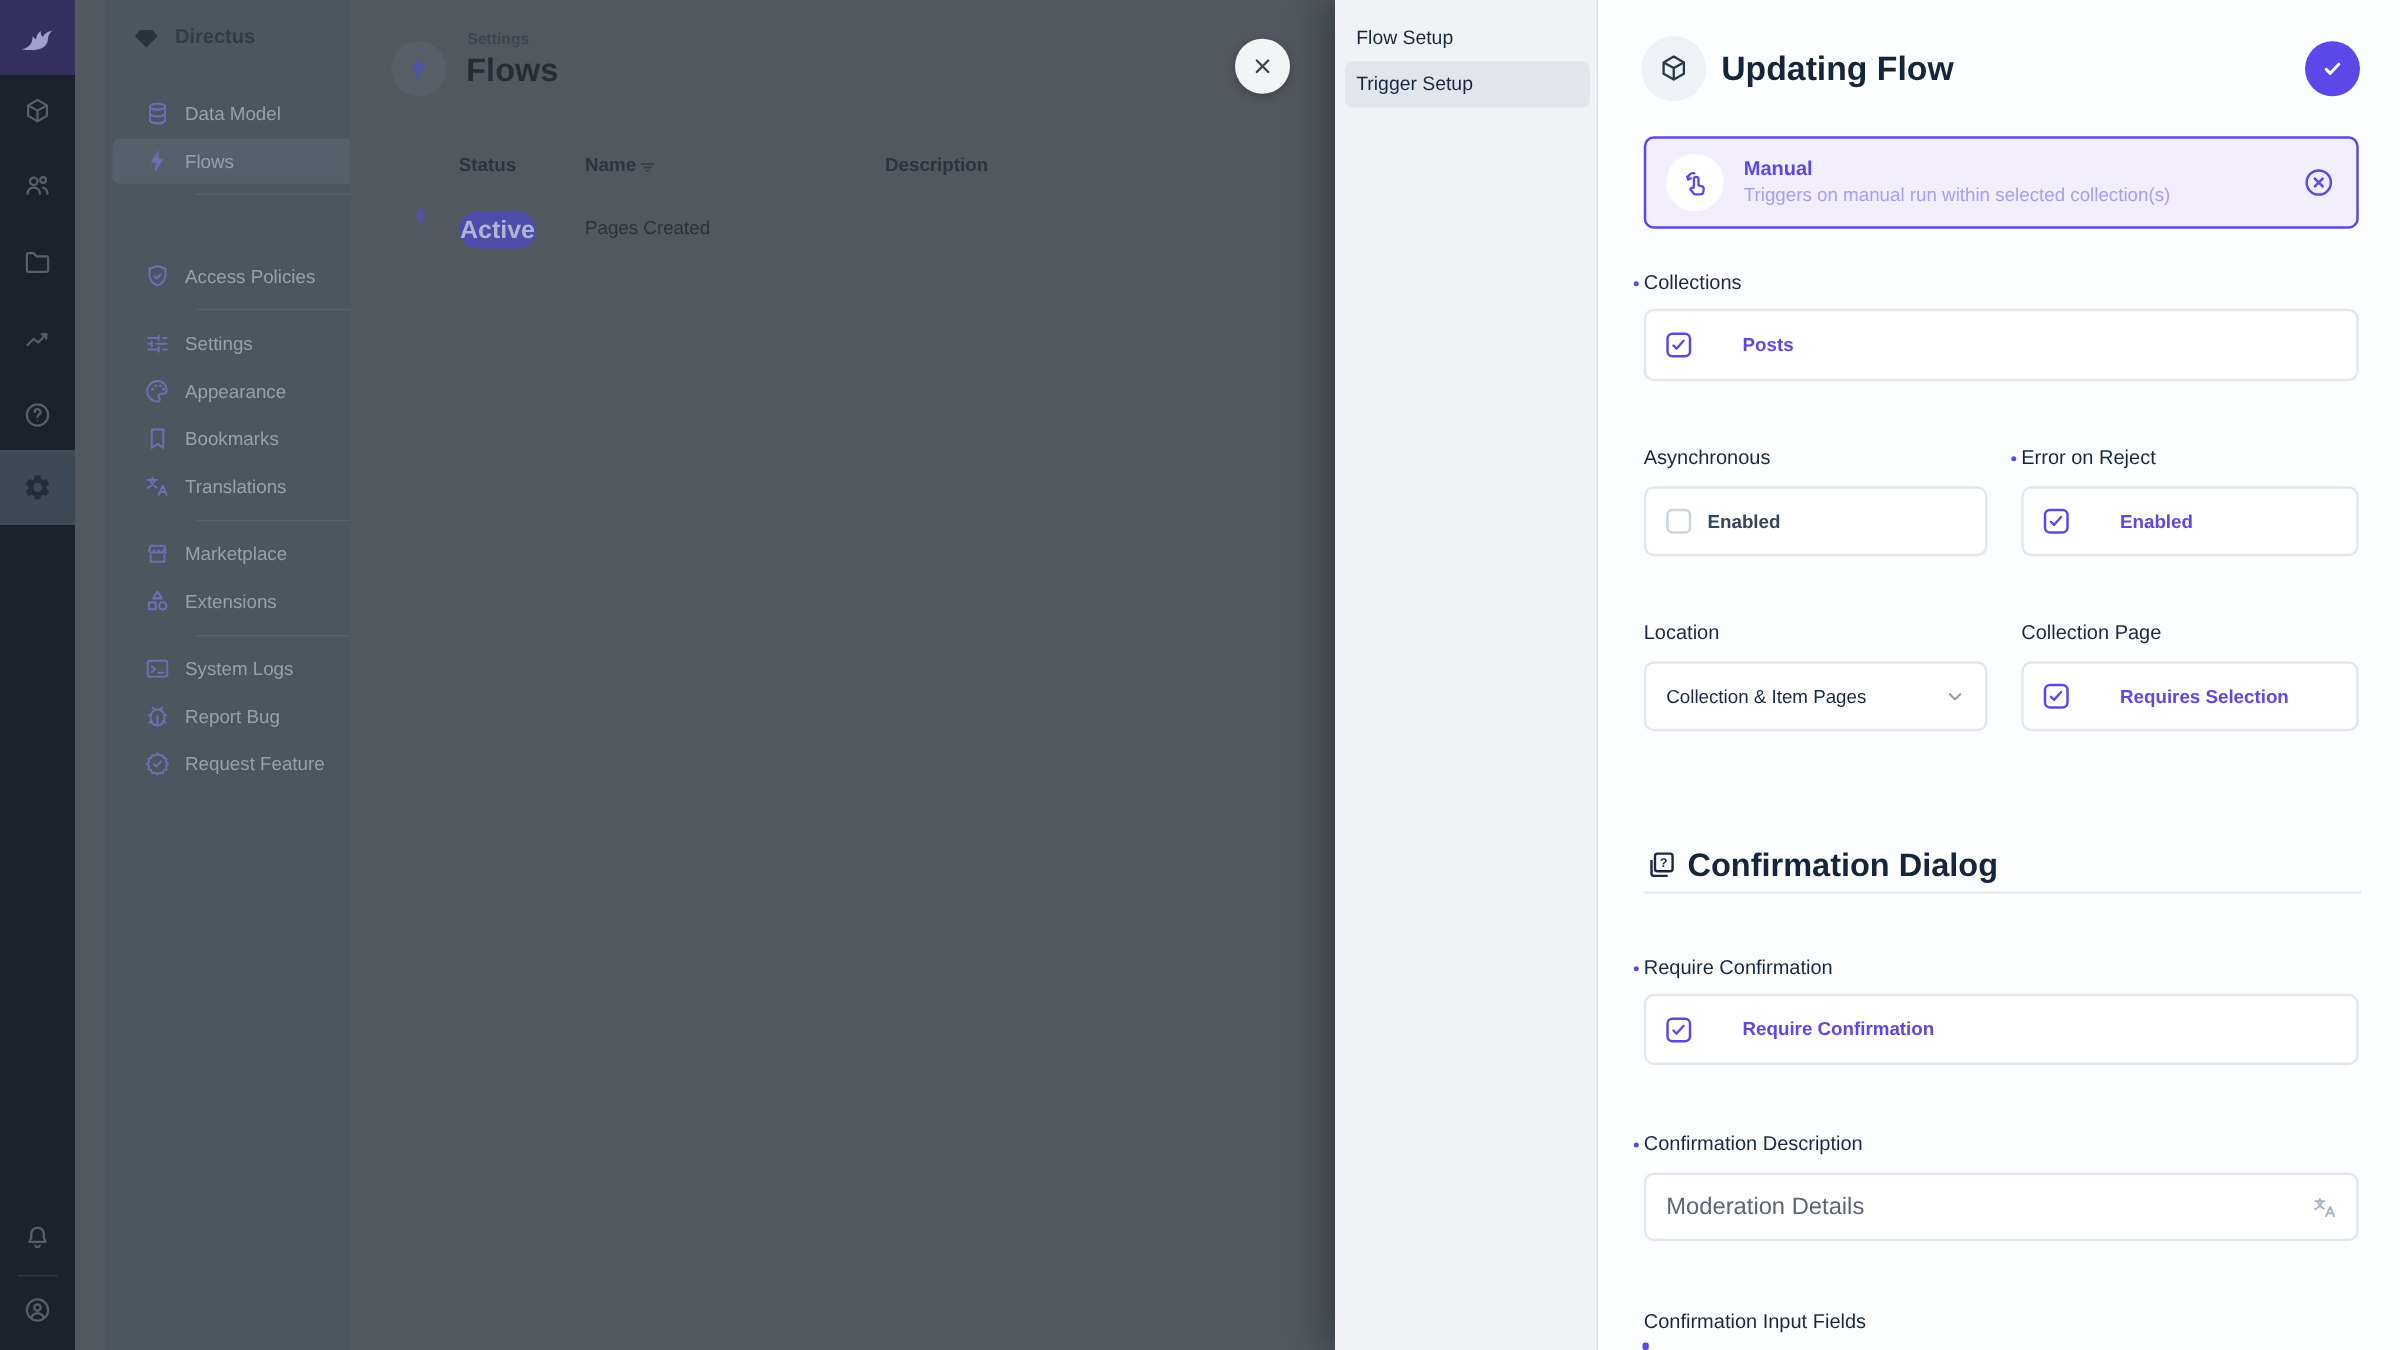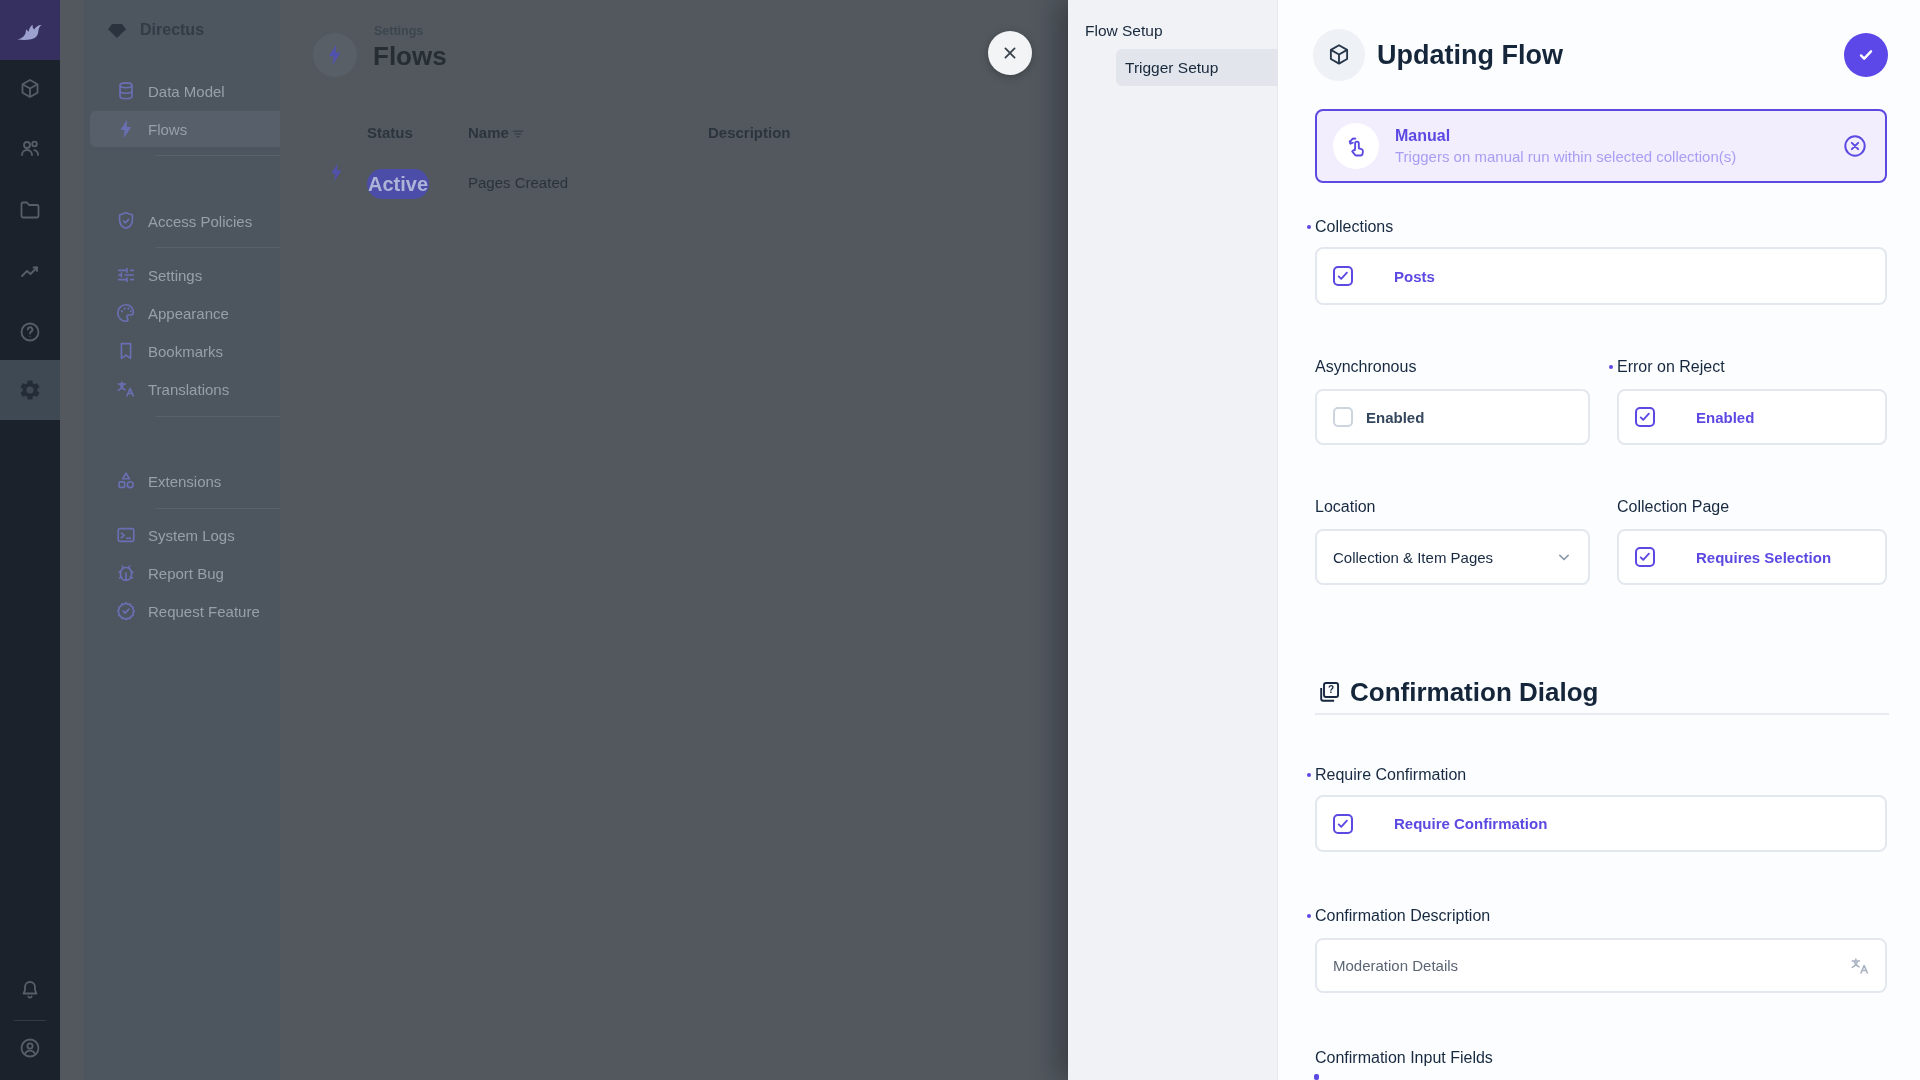--- a/index.html
+++ b/index.html
@@ -46,21 +46,21 @@
   
   #close-btn { left:988px; top:31px; width:44px; height:44px; border-radius:50%;
                background:#f2f4f6; display:flex; align-items:center; justify-content:center;
                color:#3a434c; box-shadow:0 2px 8px rgba(0,0,0,0.25); }
 
   
   #drawer-nav { left:1068px; top:0; width:210px; height:1080px; background:#f0f2f6;
                 border-right:1px solid #e6e9ee; box-shadow:-10px 0 25px rgba(10,15,20,0.35); }
   .dnav-item { left:8px; width:196px; height:37px; display:flex; align-items:center;
                padding-left:9px; border-radius:6px; font-size:15.5px; color:#18283c; }
-  .dnav-item.active { background:#e2e6ec;margin-left:40px; }
+  .dnav-item.active { background:#e2e6ec; }
 
   
   #drawer-main { left:1278px; top:0; width:642px; height:1080px; background:#fcfdfe; }
   .hdr-icon-circle { left:35px; top:29px; width:52px; height:52px; border-radius:50%;
                      background:#eef1f5; display:flex; align-items:center; justify-content:center;
                      color:#27364a; }
   .drawer-title { left:99px; top:40px; font-size:27px; font-weight:700; color:#15263a; }
   .check-btn { left:566px; top:33px; width:44px; height:44px; border-radius:50%;
                background:#5c47e8; display:flex; align-items:center; justify-content:center;
                color:#ffffff; }
@@ -78,21 +78,21 @@
                  border-radius:50%; background:#5b49e2; }
   .fbox { background:#ffffff; border:2px solid #e3e8ef; border-radius:8px;
           display:flex; align-items:center; padding:0 16px; gap:13px; }
   .cb { width:20px; height:20px; border:2px solid #ccd4df; border-radius:5px; flex:0 0 auto;
         display:flex; align-items:center; justify-content:center; color:transparent; }
   .cb.checked { border-color:#5b49e2; color:#5b49e2; }
   .cb-label { font-size:15px; font-weight:600; color:#34465c; }
   .cb-label.purple { color:#5b49e2;margin-left:28px; }
   .select-value { font-size:15px; color:#172940; }
   .chevron { position:absolute; right:14px; color:#8d99ab; }
-  .input-value { font-size:15px; color:#5b6573; }
+  .input-value { font-size:19px; color:#5b6573; }
   .translate-icon { position:absolute; right:14px; color:#aab4c2; }
   .section-icon { color:#172940; }
   .section-title { font-size:26px; font-weight:700; color:#15263a; }
   .section-divider { left:37px; width:574px; height:2px; background:#e7ebf1; }
   .cutoff-mark { left:36px; top:1074px; width:5px; height:6px; background:#5b49e2; border-radius:2px; }
 </style>
 </head>
 <body>
 
 <div id="module-bar" class="abs">
@@ -244,20 +244,30 @@
   <div class="abs nav-item" style="top:371px">
     <span>
         <svg width="22" height="22" viewBox="0 0 24 24" fill="none" stroke="currentColor" stroke-width="1.7" stroke-linecap="round" stroke-linejoin="round">
           <path d="M3.5 6.5h8M7.5 4.5v2M5.5 6.5c.8 2.6 2.8 5 5.5 6.5M9.5 6.5c-.8 2.8-3 5.4-6 7"></path>
           <path d="M13 19.5l3.5-8 3.5 8M14.2 17h4.6"></path>
         </svg>
       </span>
     <span class="nav-label">Translations</span>
   </div>
   <div class="abs nav-divider" style="top:416px"></div>
+  <div class="abs nav-item" style="top:425px">
+    <span>
+        <svg width="22" height="22" viewBox="0 0 24 24" fill="none" stroke="currentColor" stroke-width="1.8" stroke-linejoin="round" stroke-linecap="round">
+          <path d="M5 9l1-4h12l1 4"></path>
+          <path d="M4.8 9c0 1.2.9 2.1 2.1 2.1S9 10.2 9 9c0 1.2 1 2.1 2.1 2.1 1.2 0 2-.9 2-2.1 0 1.2 1 2.1 2.1 2.1s2-.9 2-2.1c0 1.2.9 2.1 2.1 2.1"></path>
+          <path d="M6 12.8V19h12v-6.2"></path>
+        </svg>
+      </span>
+    <span class="nav-label">Marketplace</span>
+  </div>
   <div class="abs nav-item" style="top:463px">
     <span>
         <svg width="22" height="22" viewBox="0 0 24 24" fill="none" stroke="currentColor" stroke-width="1.8" stroke-linejoin="round">
           <path d="M12 3.5 15.7 9.5H8.3z"></path>
           <rect x="4.5" y="13" width="6" height="6" rx="1"></rect>
           <circle cx="16.6" cy="16" r="3.2"></circle>
         </svg>
       </span>
     <span class="nav-label">Extensions</span>
   </div>

